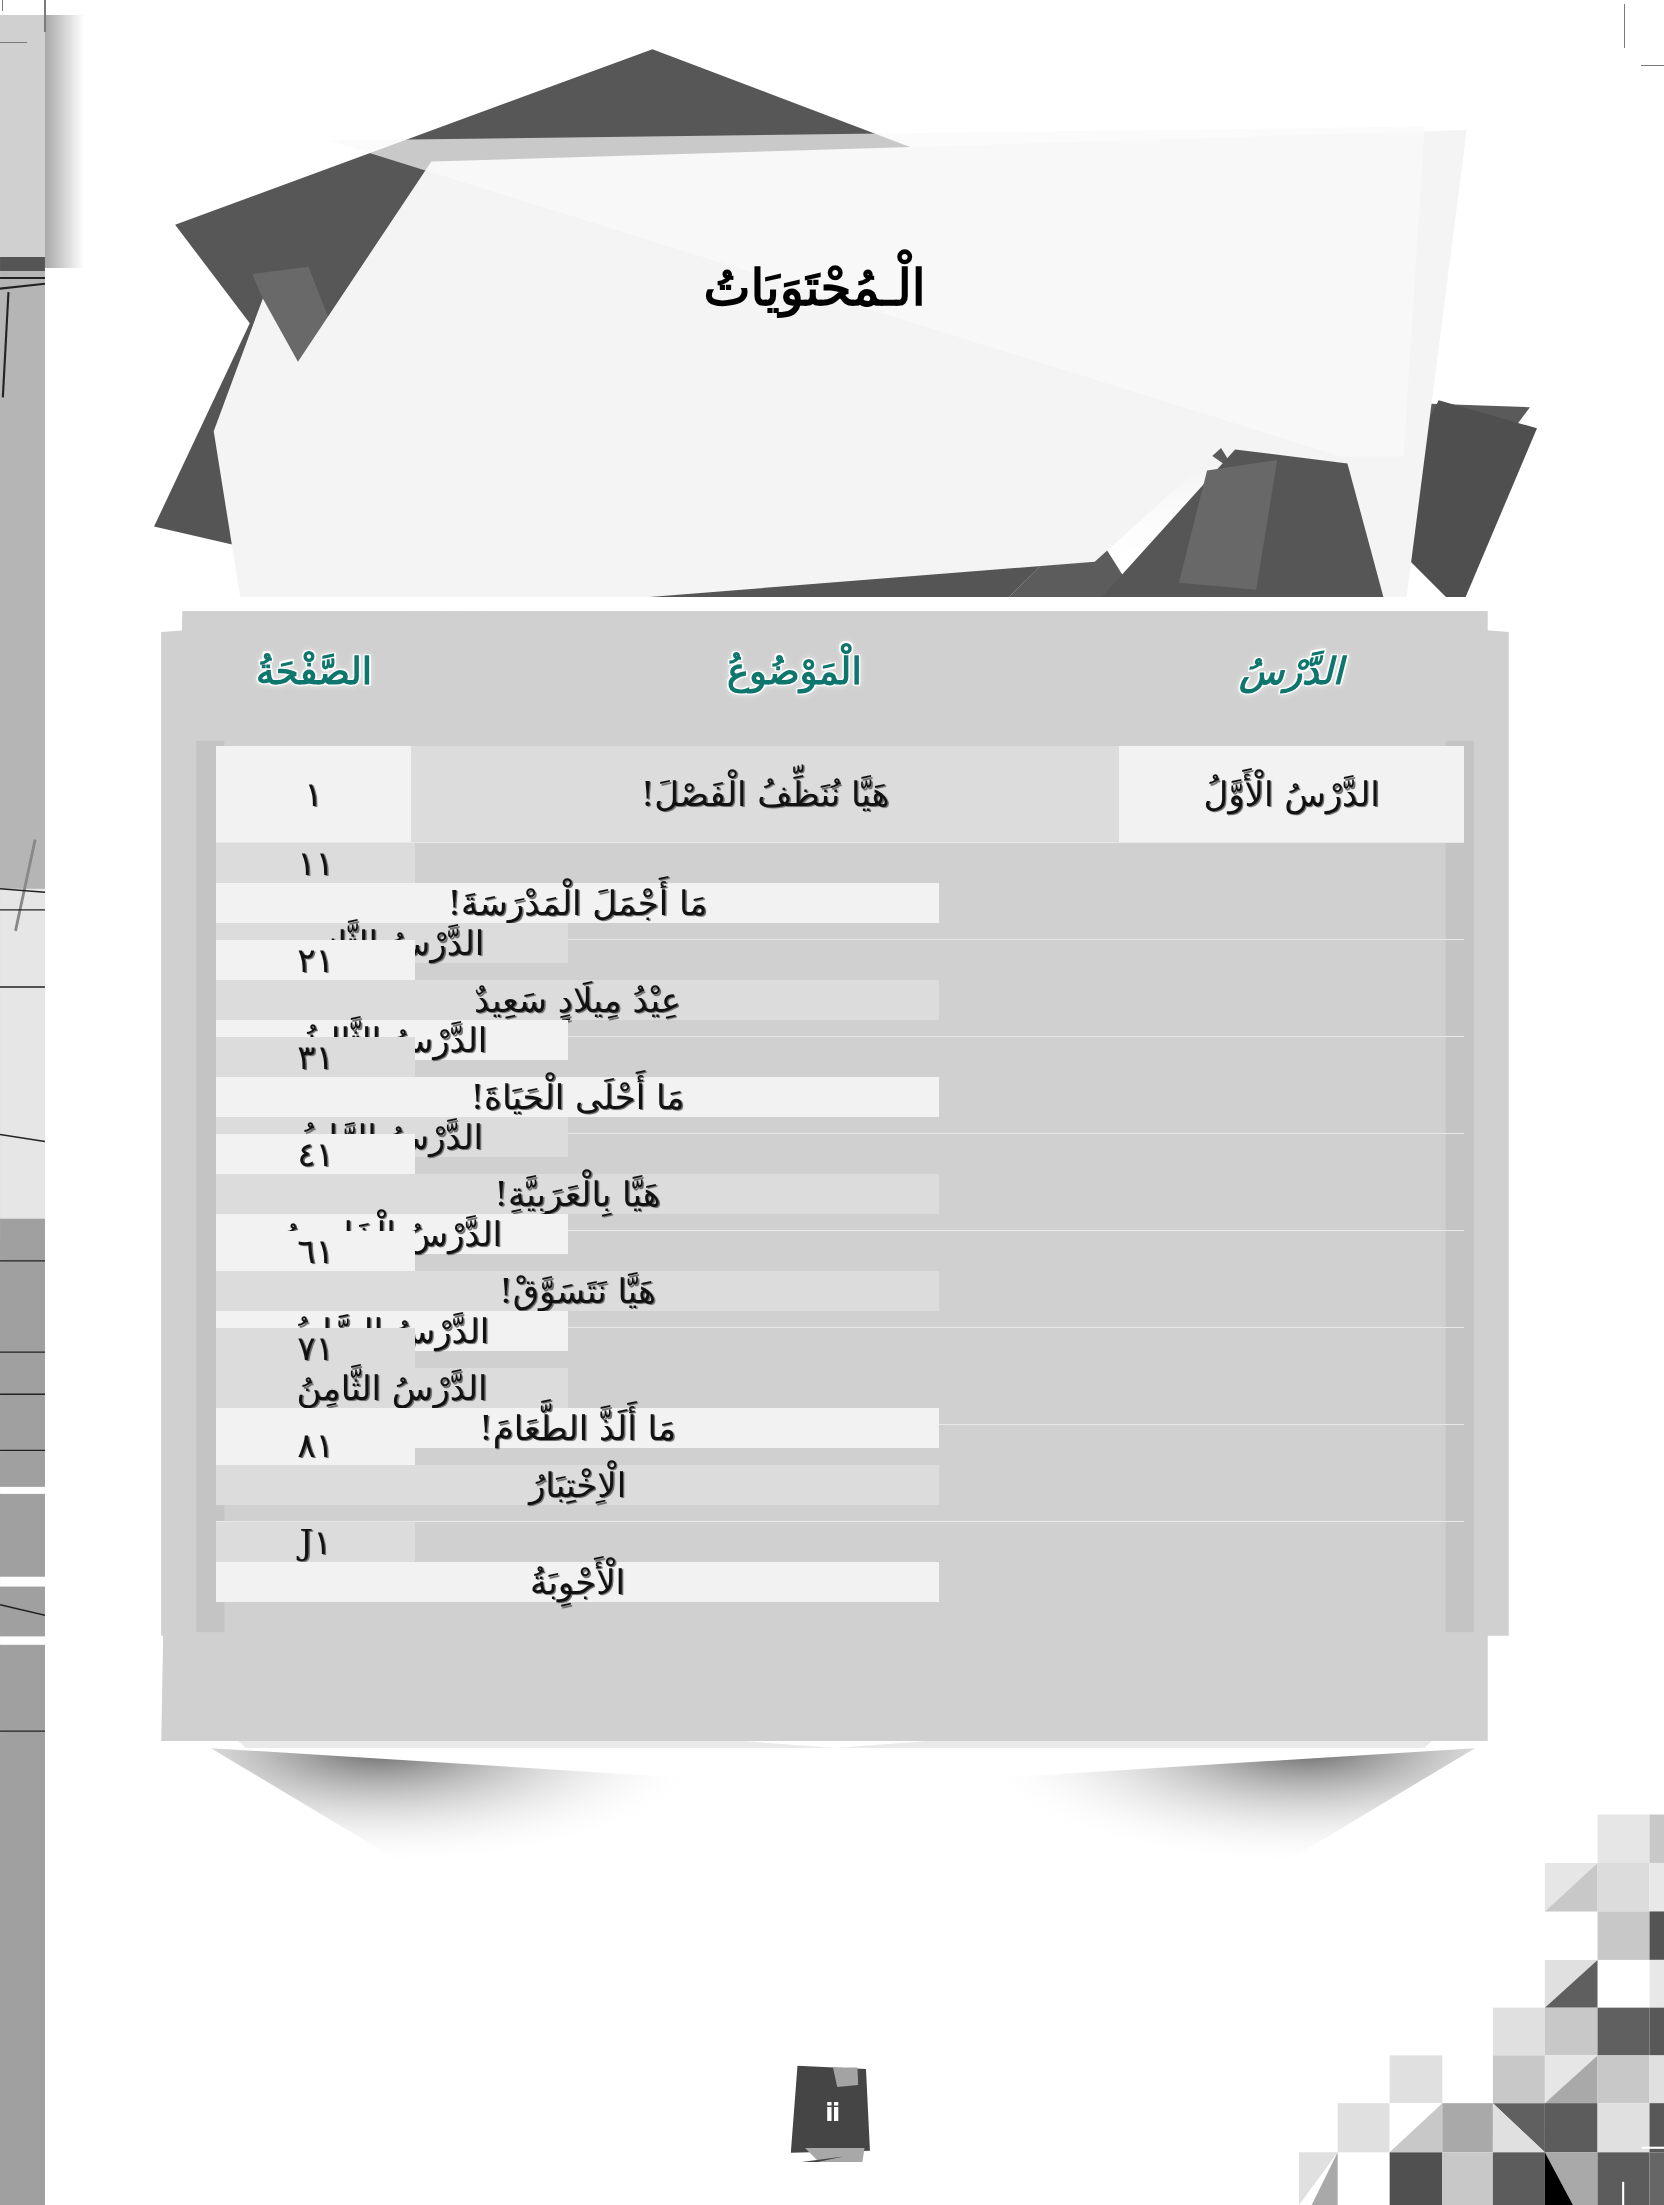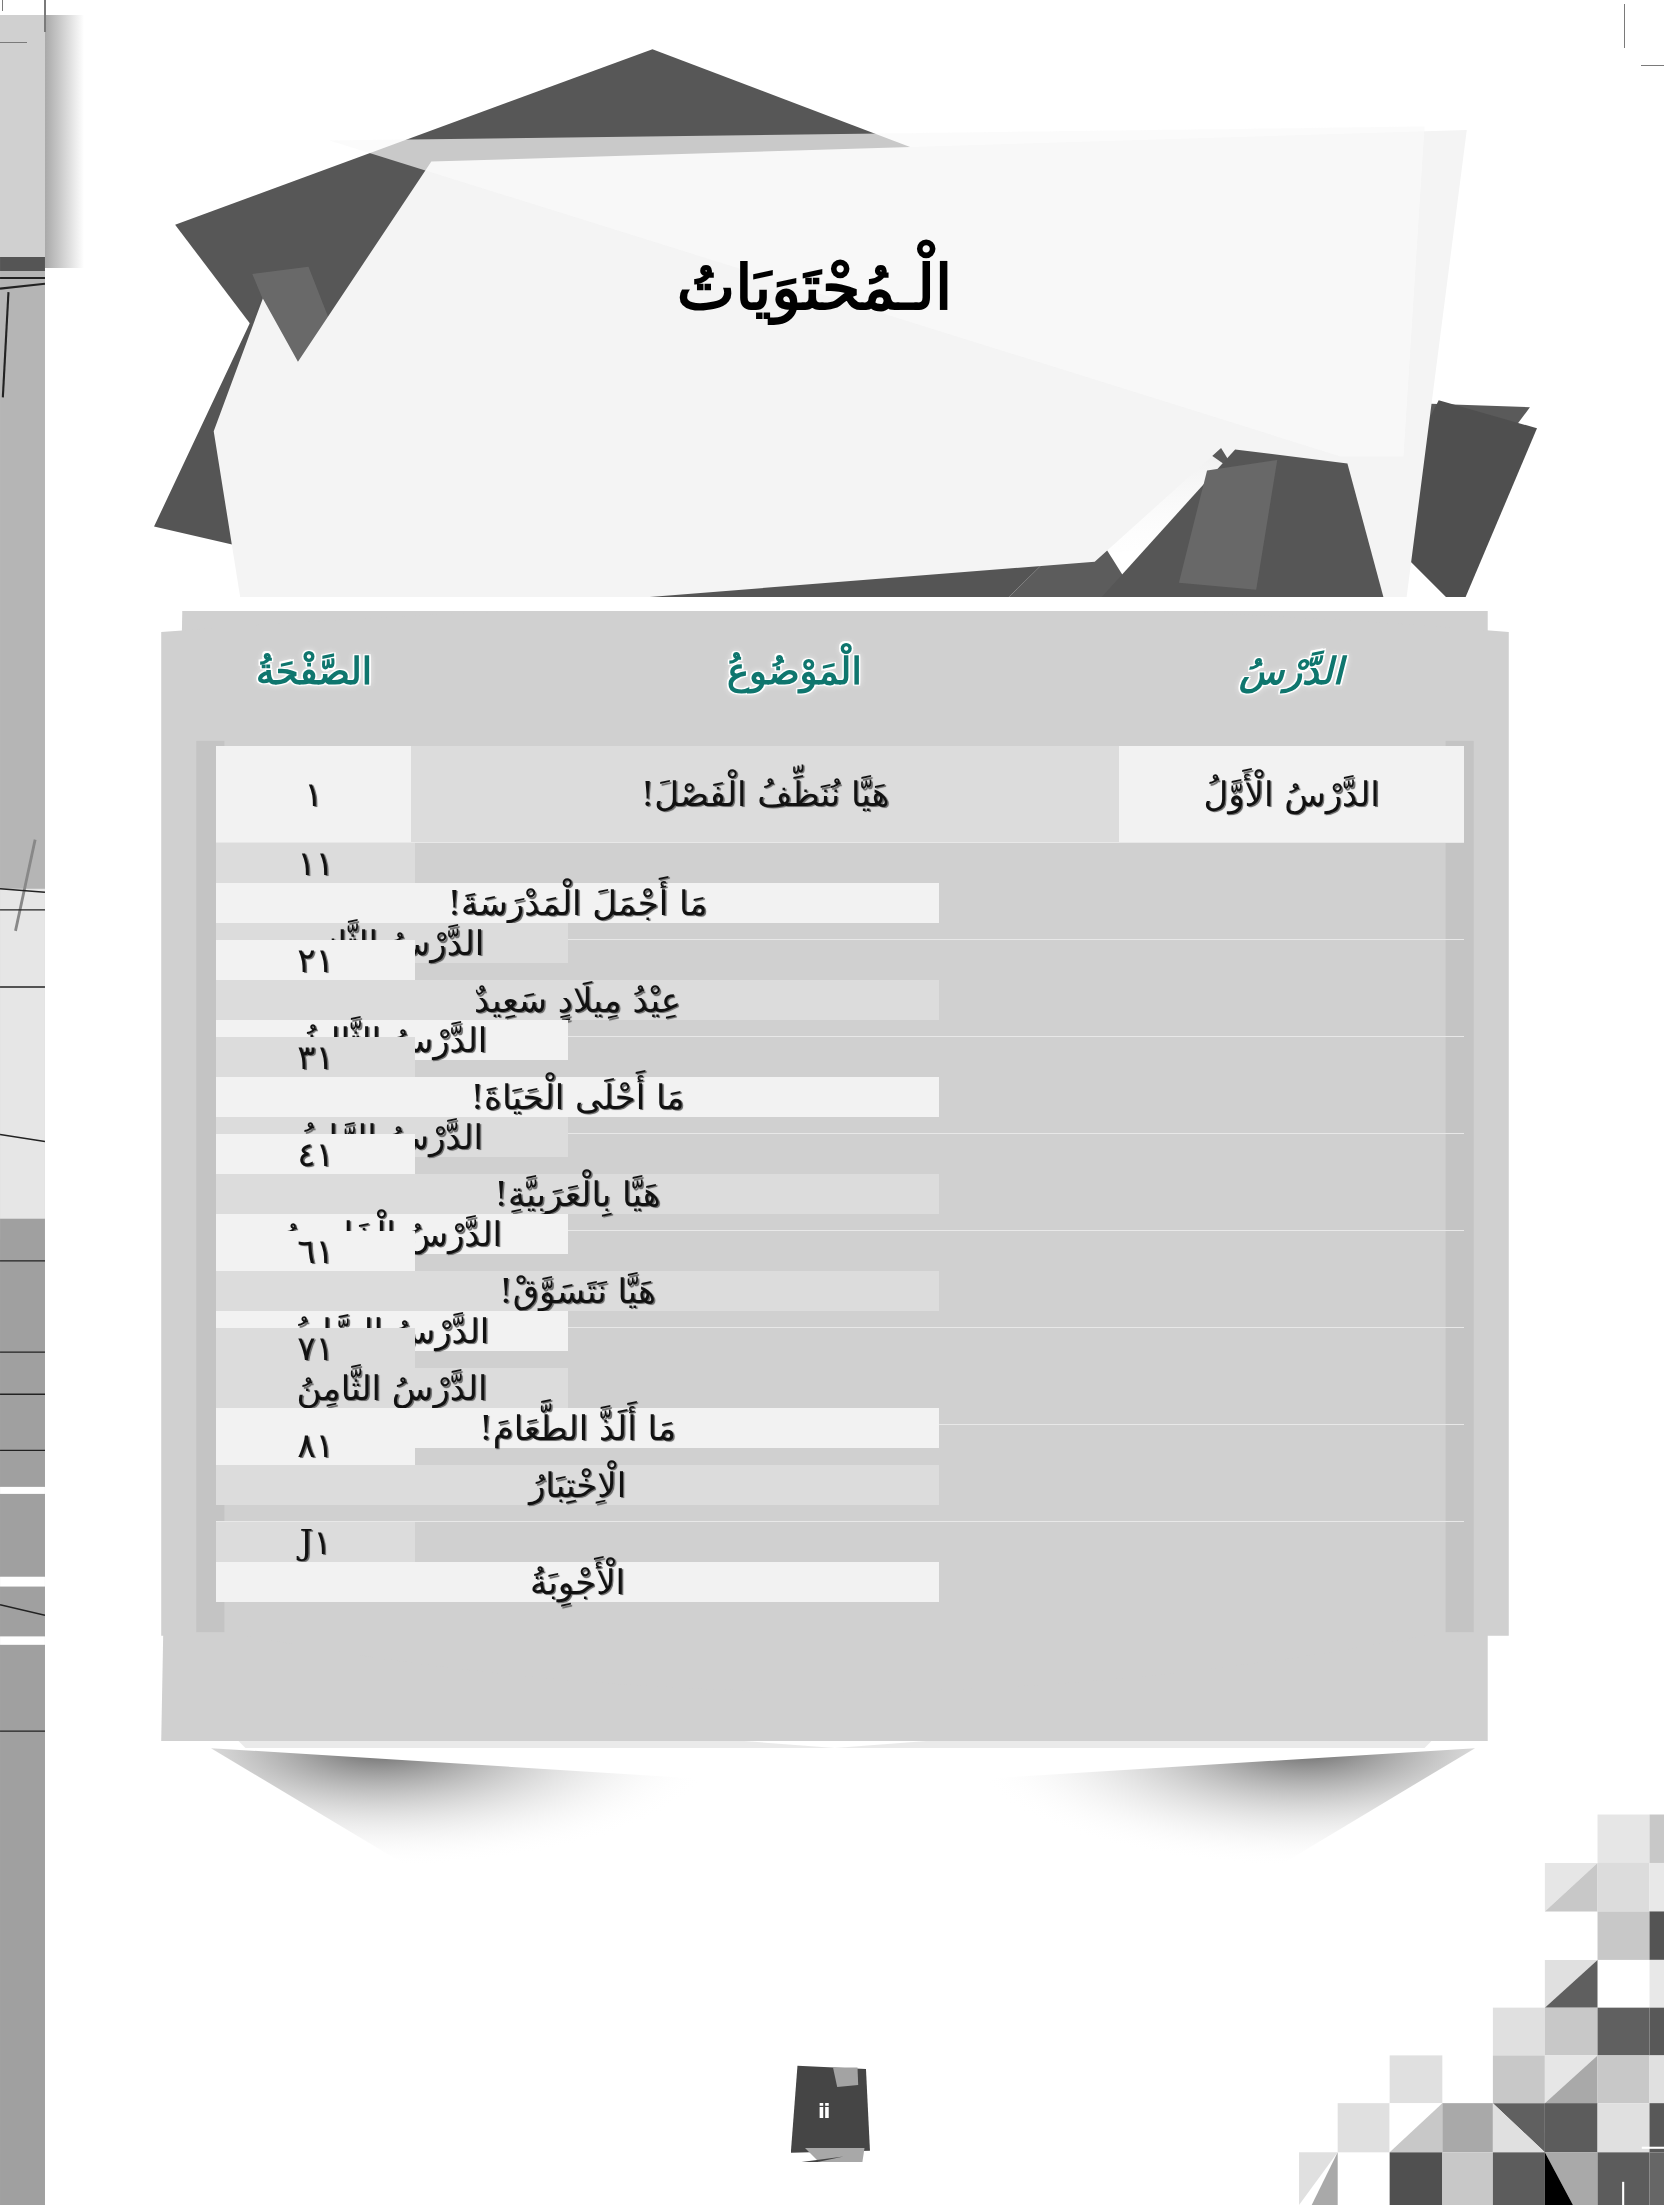--- a/index.html
+++ b/index.html
@@ -10,42 +10,42 @@
   
   .spine { left:0; top:15.4px; width:45px; height:2190px; background:#d0d0d0; }
   .spine-shadow { left:45px; top:15.4px; width:39px; height:253px;
     background:linear-gradient(to right, #a9a9a9, rgba(255,255,255,0)); }
   .spine-illus { left:0; top:257px; width:45px; height:1948px; }
   .crop-mark { background:#7a7a7a; }
 
   
   .banner { left:140px; top:35px; width:1404px; height:562px; }
   .title { left:632px; top:246px; width:365px; text-align:center; direction:rtl;
-           font-size:62px; font-weight:bold; color:#000; line-height:84px; }
+           font-size:50px; font-weight:bold; color:#000; line-height:84px; }
 
   
   .frame { left:161px; top:611px; width:1348px; height:1137px; }
   .frame-bg { position:absolute; inset:0; }
   .hdr { position:absolute; top:649px; direction:rtl; font-size:37px; font-weight:bold;
          color:#0f766e; text-shadow: 0 0 2.8px #fff, 1.4px 1.4px 0 #fff, -1.4px -1.4px 0 #fff, 1.4px -1.4px 0 #fff, -1.4px 1.4px 0 #fff, 0 0 7px #fff; }
   .grid { left:216px; top:746px; width:1248px; }
   .row { display:flex; height:96px; }
   .cell { display:flex; align-items:center; justify-content:center; direction:rtl;
           font-size:34px; color:#111; text-shadow:1.4px 1.4px 0.7px #6a6a6a; box-sizing:border-box; }
   .c-page { width:199px; }
   .c-topic { width:723px;text-align:center; }
   .c-lesson { width:352px;text-align:right; }
   .light { background:#f2f2f2; }
   .dark { background:#dcdcdc; }
   .row + .row { border-top:1.4px solid #e8e8e8;flex-direction:column; }
 
   
   .pagebadge { left:791px; top:2057px; width:84px; height:105px; }
-  .pagenum { left:818px; top:2099px; width:28px; color:#fff;
-             font-family:"DejaVu Sans", sans-serif; font-size:20px; font-weight:bold; letter-spacing:-1.4px; }
+  .pagenum { left:818px; top:2099px; width:28px; text-align:center; color:#fff;
+             font-family:"DejaVu Sans", sans-serif; font-size:24px; font-weight:bold; letter-spacing:-1.4px; }
 
   
   .mosaic { left:1299px; top:1811px; width:366px; height:394px; }
 </style>
 </head>
 <body>
 
 <div class="abs spine"></div>
 <div class="abs spine-shadow"></div>
 <svg class="abs spine-illus" width="45" height="1948" viewBox="0 0 64 2775">

